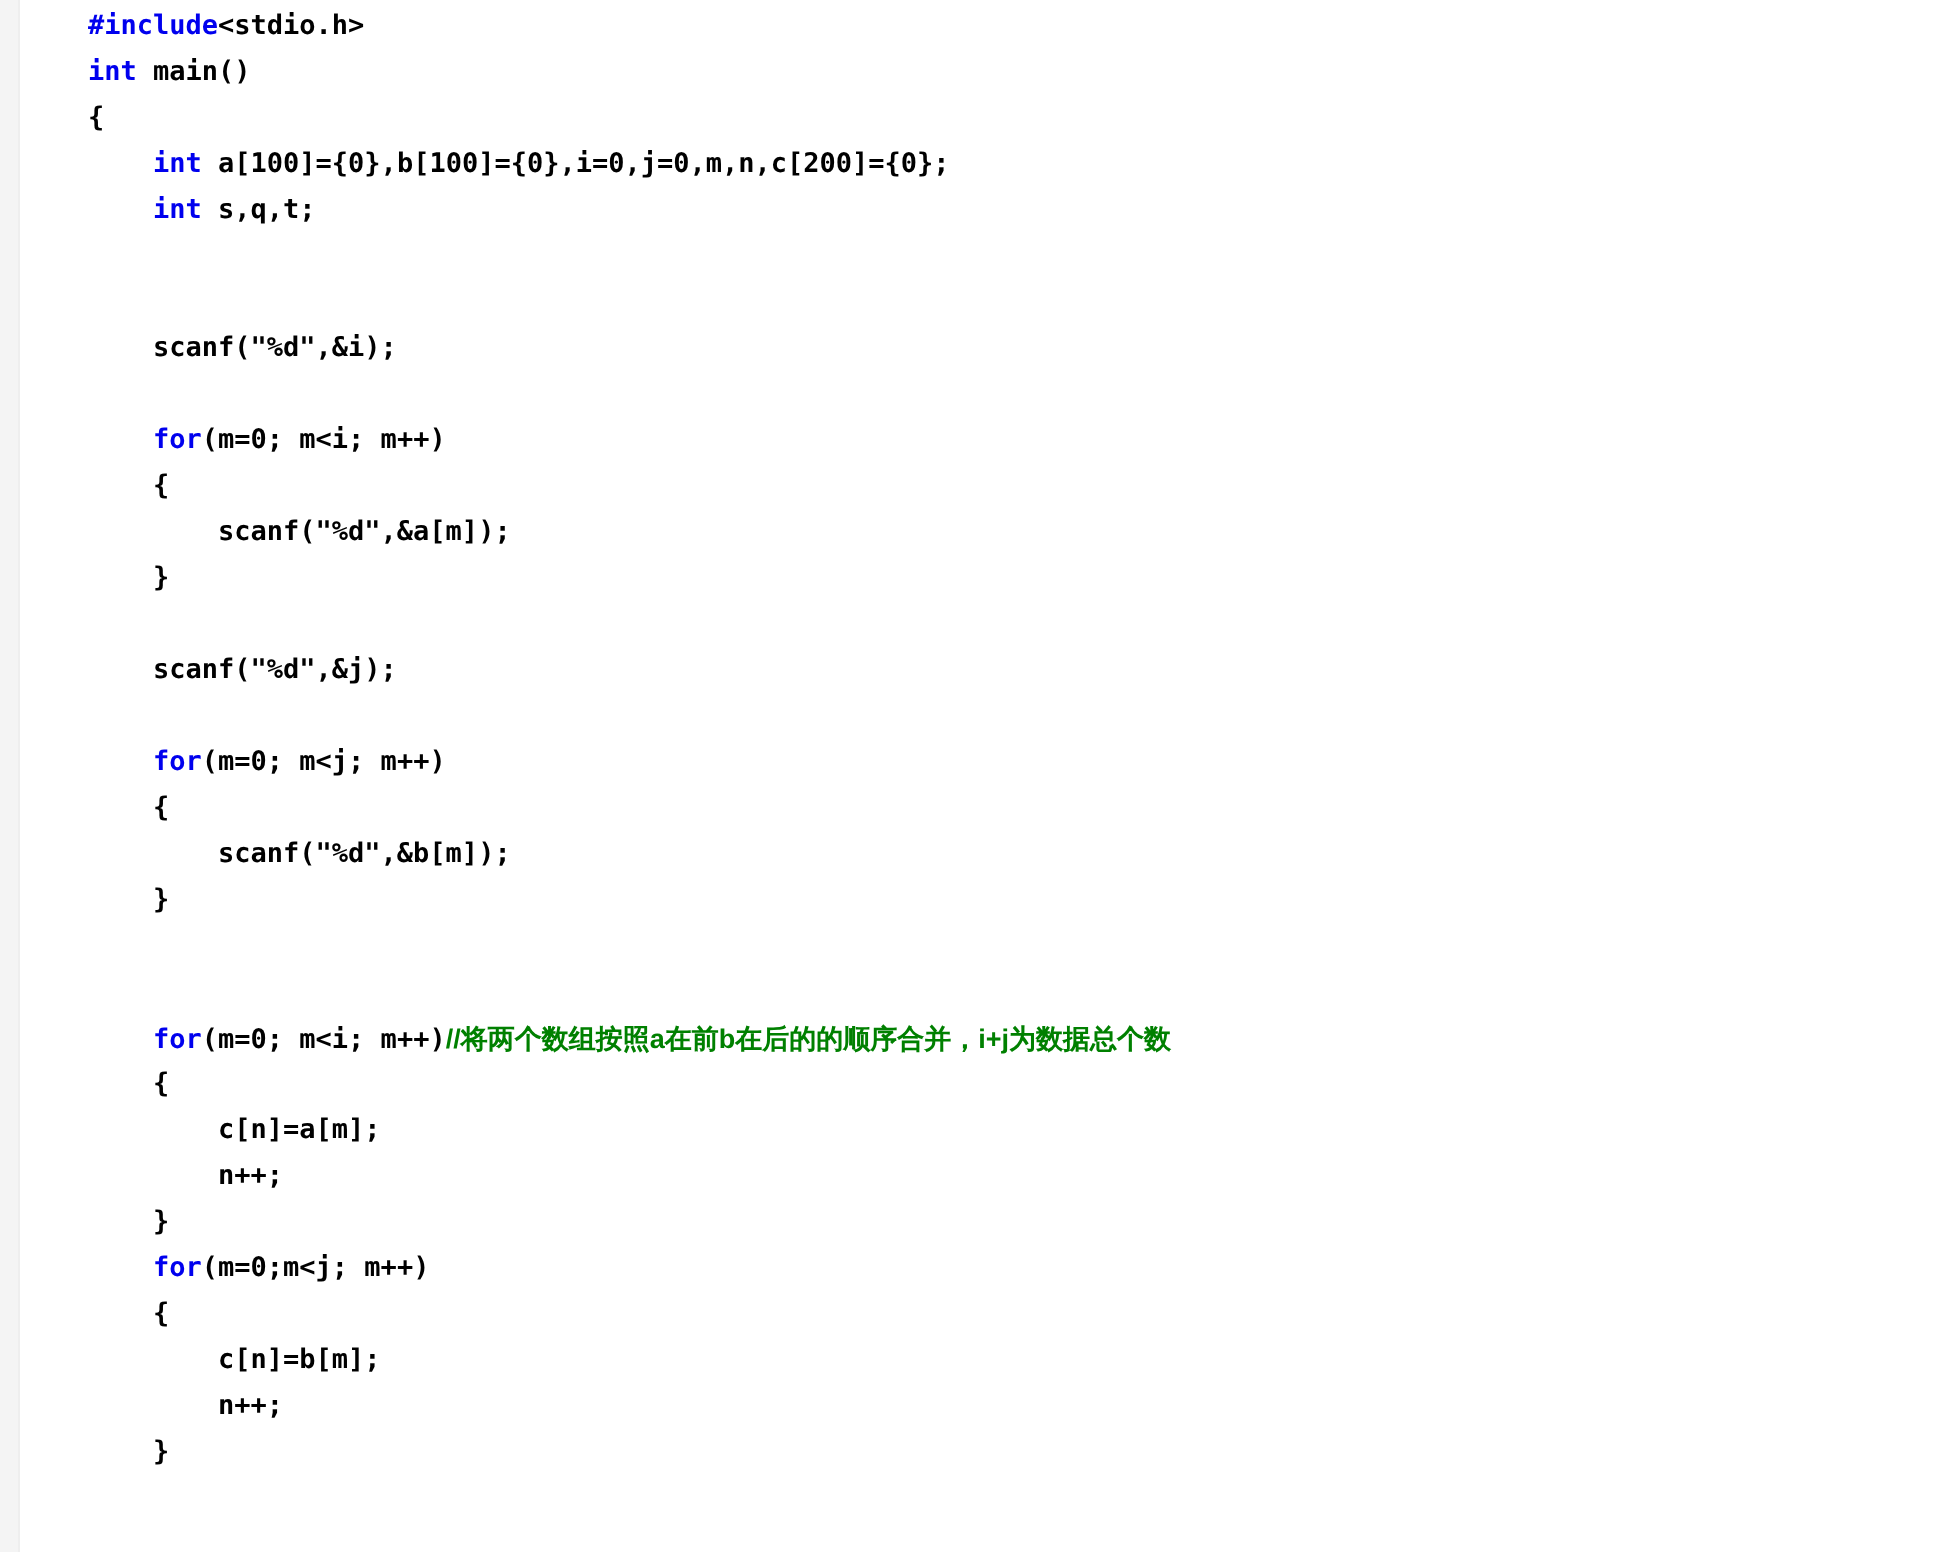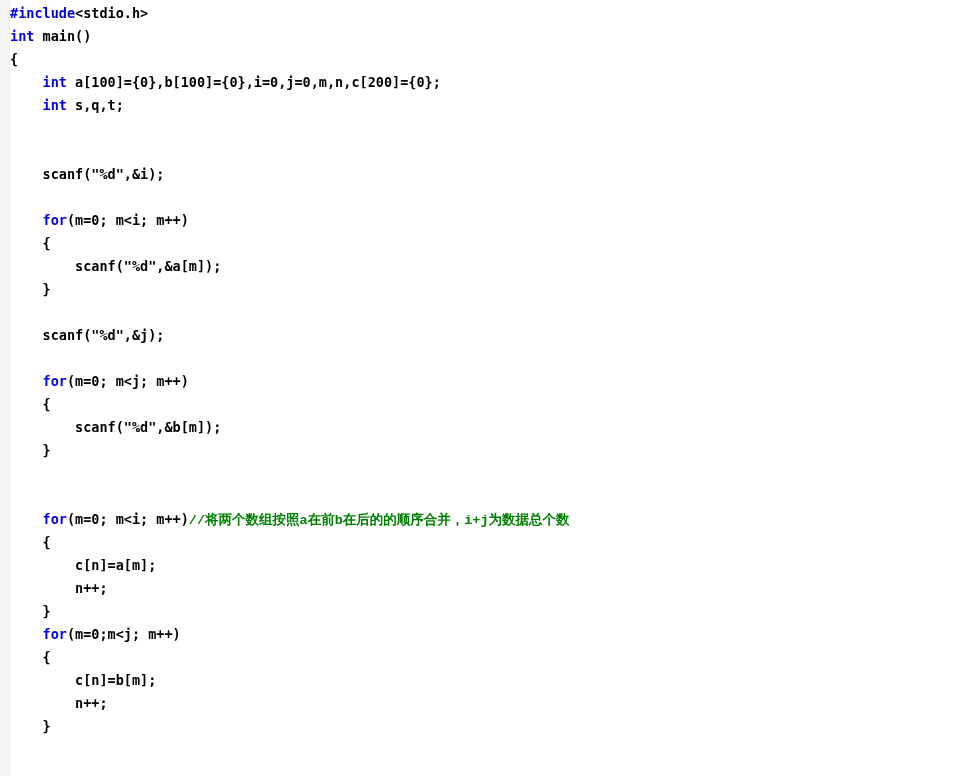--- a/index.html
+++ b/index.html
@@ -43,30 +43,31 @@
     line-height: 23px;
     font-weight: bold;
     color: #000000;
     white-space: pre;
     letter-spacing: 0px;
   }
 
   .line {
     height: 23px;
     white-space: pre;
+    margin-left: 34px;
   }
 
   .kw      { color: #0000ee; text-align: right; }
   .pre     { color: #0000ee; }
   .cmt     { color: #008000; }
   .plain   { color: #000000; }
 
   
   .cmt {
-    font-family: Liberation Mono, monospace;
+    font-family: Liberation Sans, sans-serif;
   }
 </style>
 </head>
 <body>
 
 <div id="editor">
   <div id="gutter"></div>
   <div id="code"><div class="line"><span class="pre">#include</span><span class="plain">&lt;stdio.h&gt;</span></div><div class="line"><span class="kw">int</span><span class="plain"> main()</span></div><div class="line"><span class="plain">{</span></div><div class="line"><span class="plain">    </span><span class="kw">int</span><span class="plain"> a[100]={0},b[100]={0},i=0,j=0,m,n,c[200]={0};</span></div><div class="line"><span class="plain">    </span><span class="kw">int</span><span class="plain"> s,q,t;</span></div><div class="line">&nbsp;</div><div class="line">&nbsp;</div><div class="line"><span class="plain">    scanf("%d",&amp;i);</span></div><div class="line">&nbsp;</div><div class="line"><span class="plain">    </span><span class="kw">for</span><span class="plain">(m=0; m&lt;i; m++)</span></div><div class="line"><span class="plain">    {</span></div><div class="line"><span class="plain">        scanf("%d",&amp;a[m]);</span></div><div class="line"><span class="plain">    }</span></div><div class="line">&nbsp;</div><div class="line"><span class="plain">    scanf("%d",&amp;j);</span></div><div class="line">&nbsp;</div><div class="line"><span class="plain">    </span><span class="kw">for</span><span class="plain">(m=0; m&lt;j; m++)</span></div><div class="line"><span class="plain">    {</span></div><div class="line"><span class="plain">        scanf("%d",&amp;b[m]);</span></div><div class="line"><span class="plain">    }</span></div><div class="line">&nbsp;</div><div class="line">&nbsp;</div><div class="line"><span class="plain">    </span><span class="kw">for</span><span class="plain">(m=0; m&lt;i; m++)</span><span class="cmt">//将两个数组按照a在前b在后的的顺序合并，i+j为数据总个数</span></div><div class="line"><span class="plain">    {</span></div><div class="line"><span class="plain">        c[n]=a[m];</span></div><div class="line"><span class="plain">        n++;</span></div><div class="line"><span class="plain">    }</span></div><div class="line"><span class="plain">    </span><span class="kw">for</span><span class="plain">(m=0;m&lt;j; m++)</span></div><div class="line"><span class="plain">    {</span></div><div class="line"><span class="plain">        c[n]=b[m];</span></div><div class="line"><span class="plain">        n++;</span></div><div class="line"><span class="plain">    }</span></div></div>
 </div>
 

